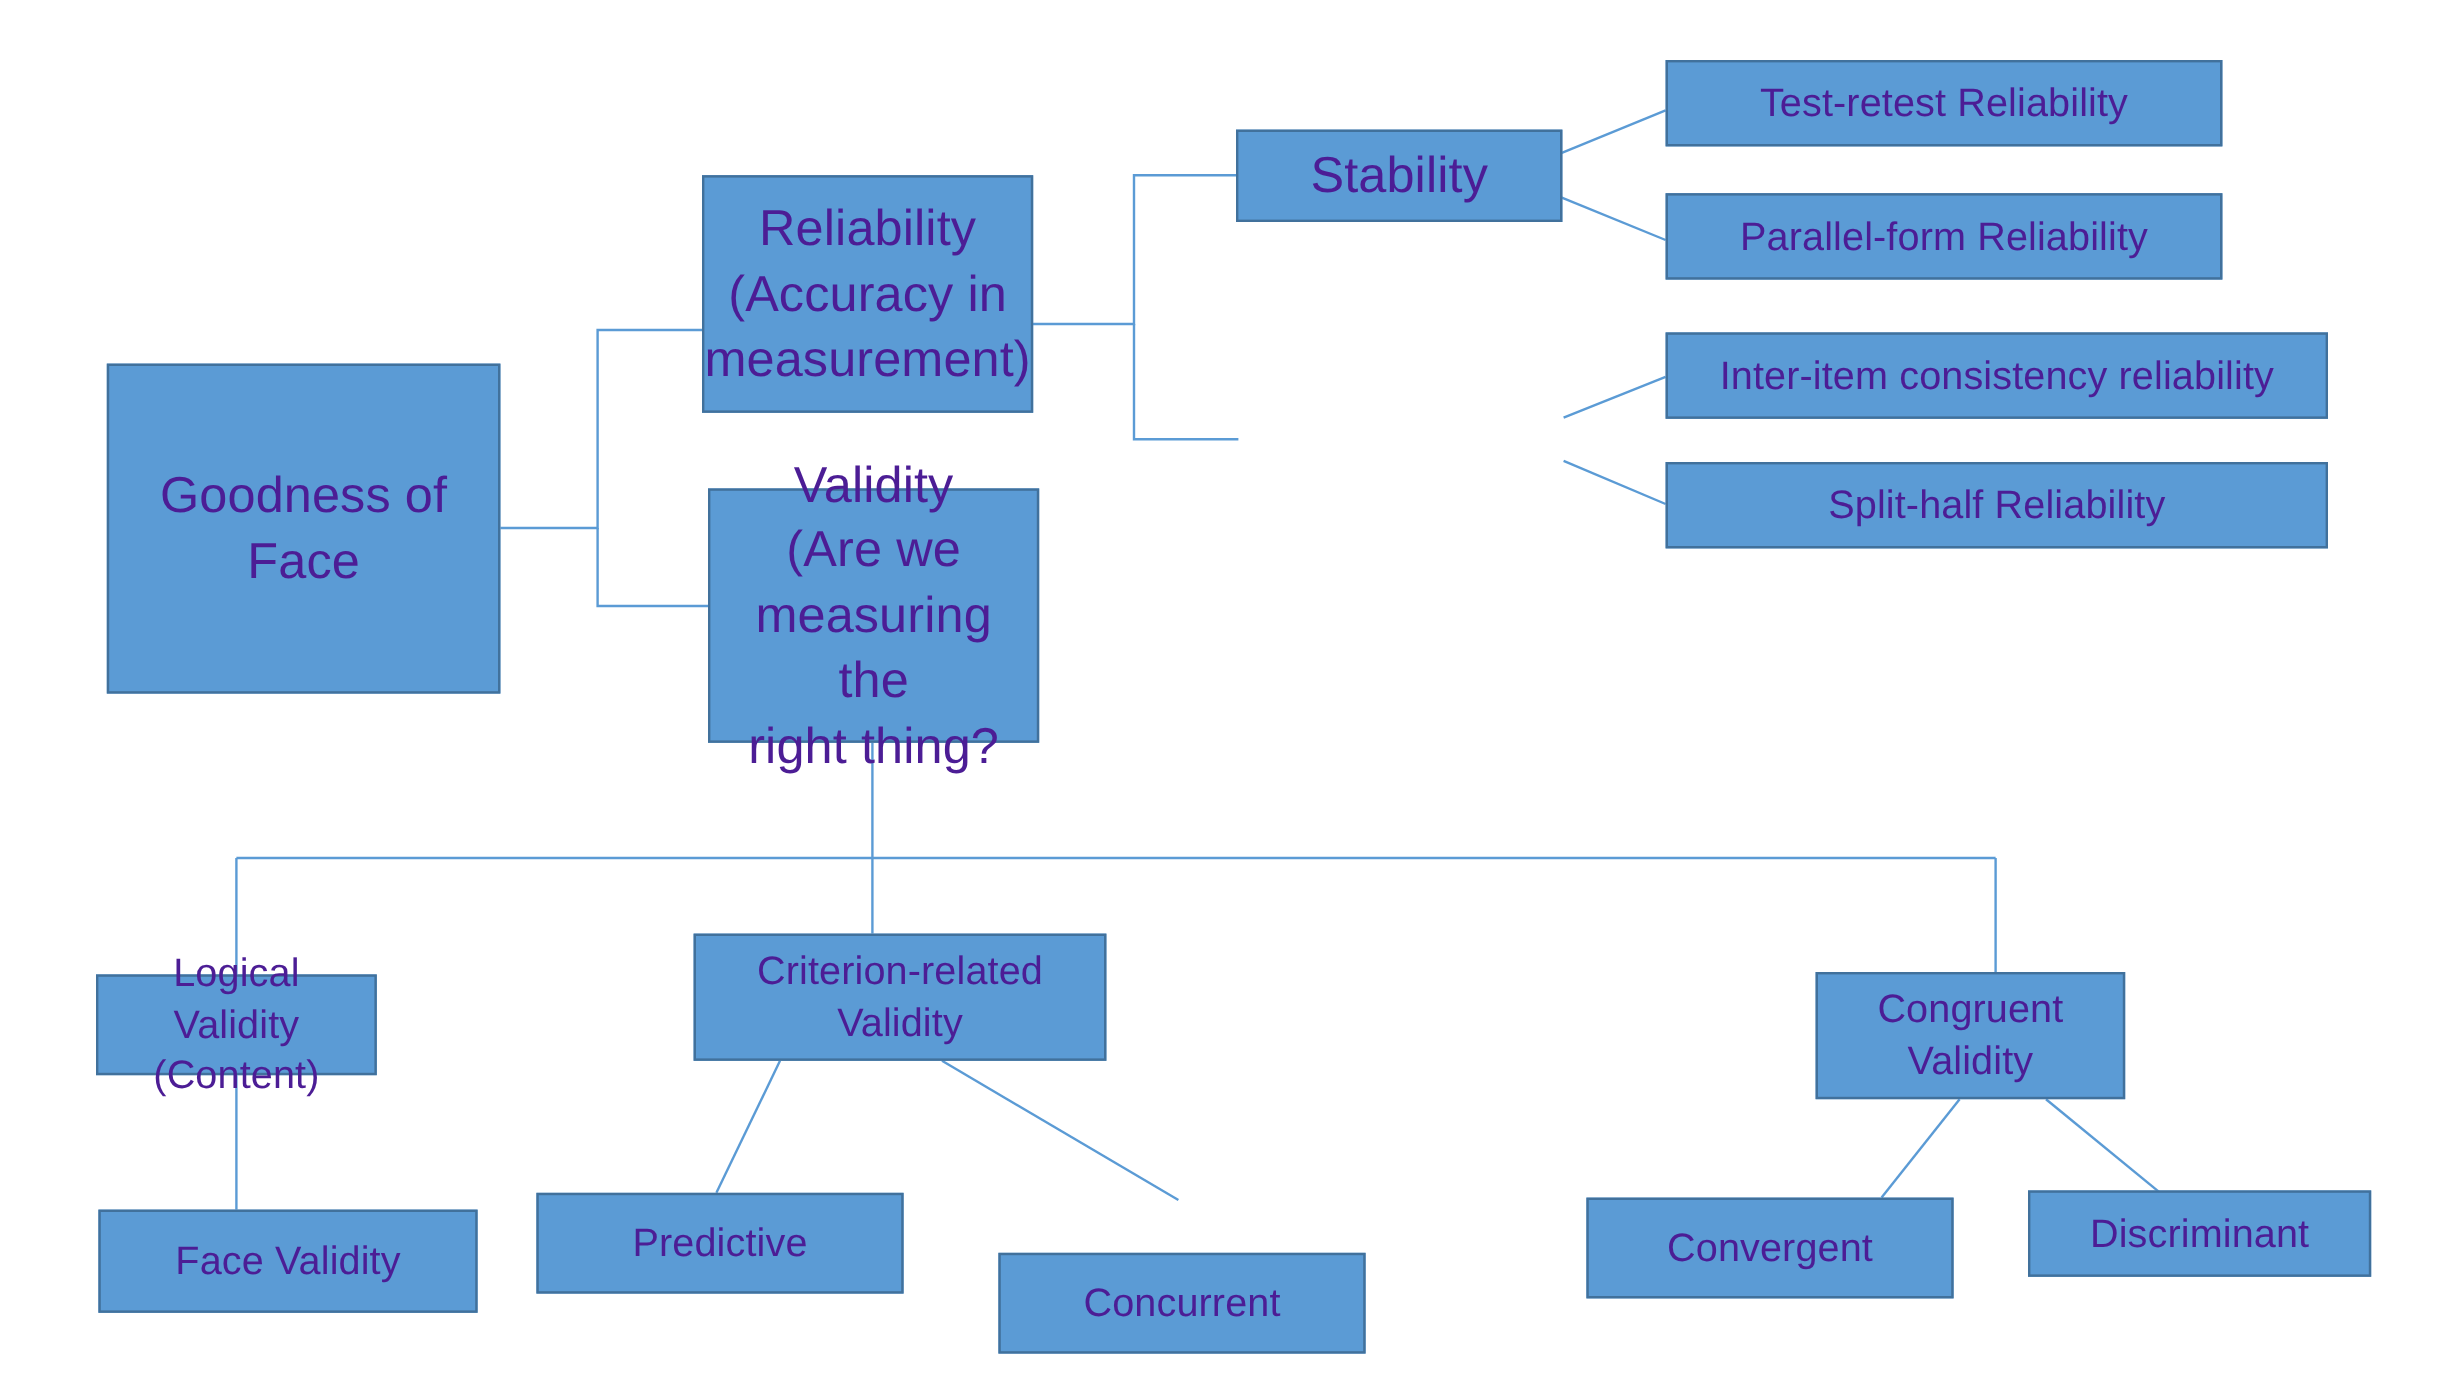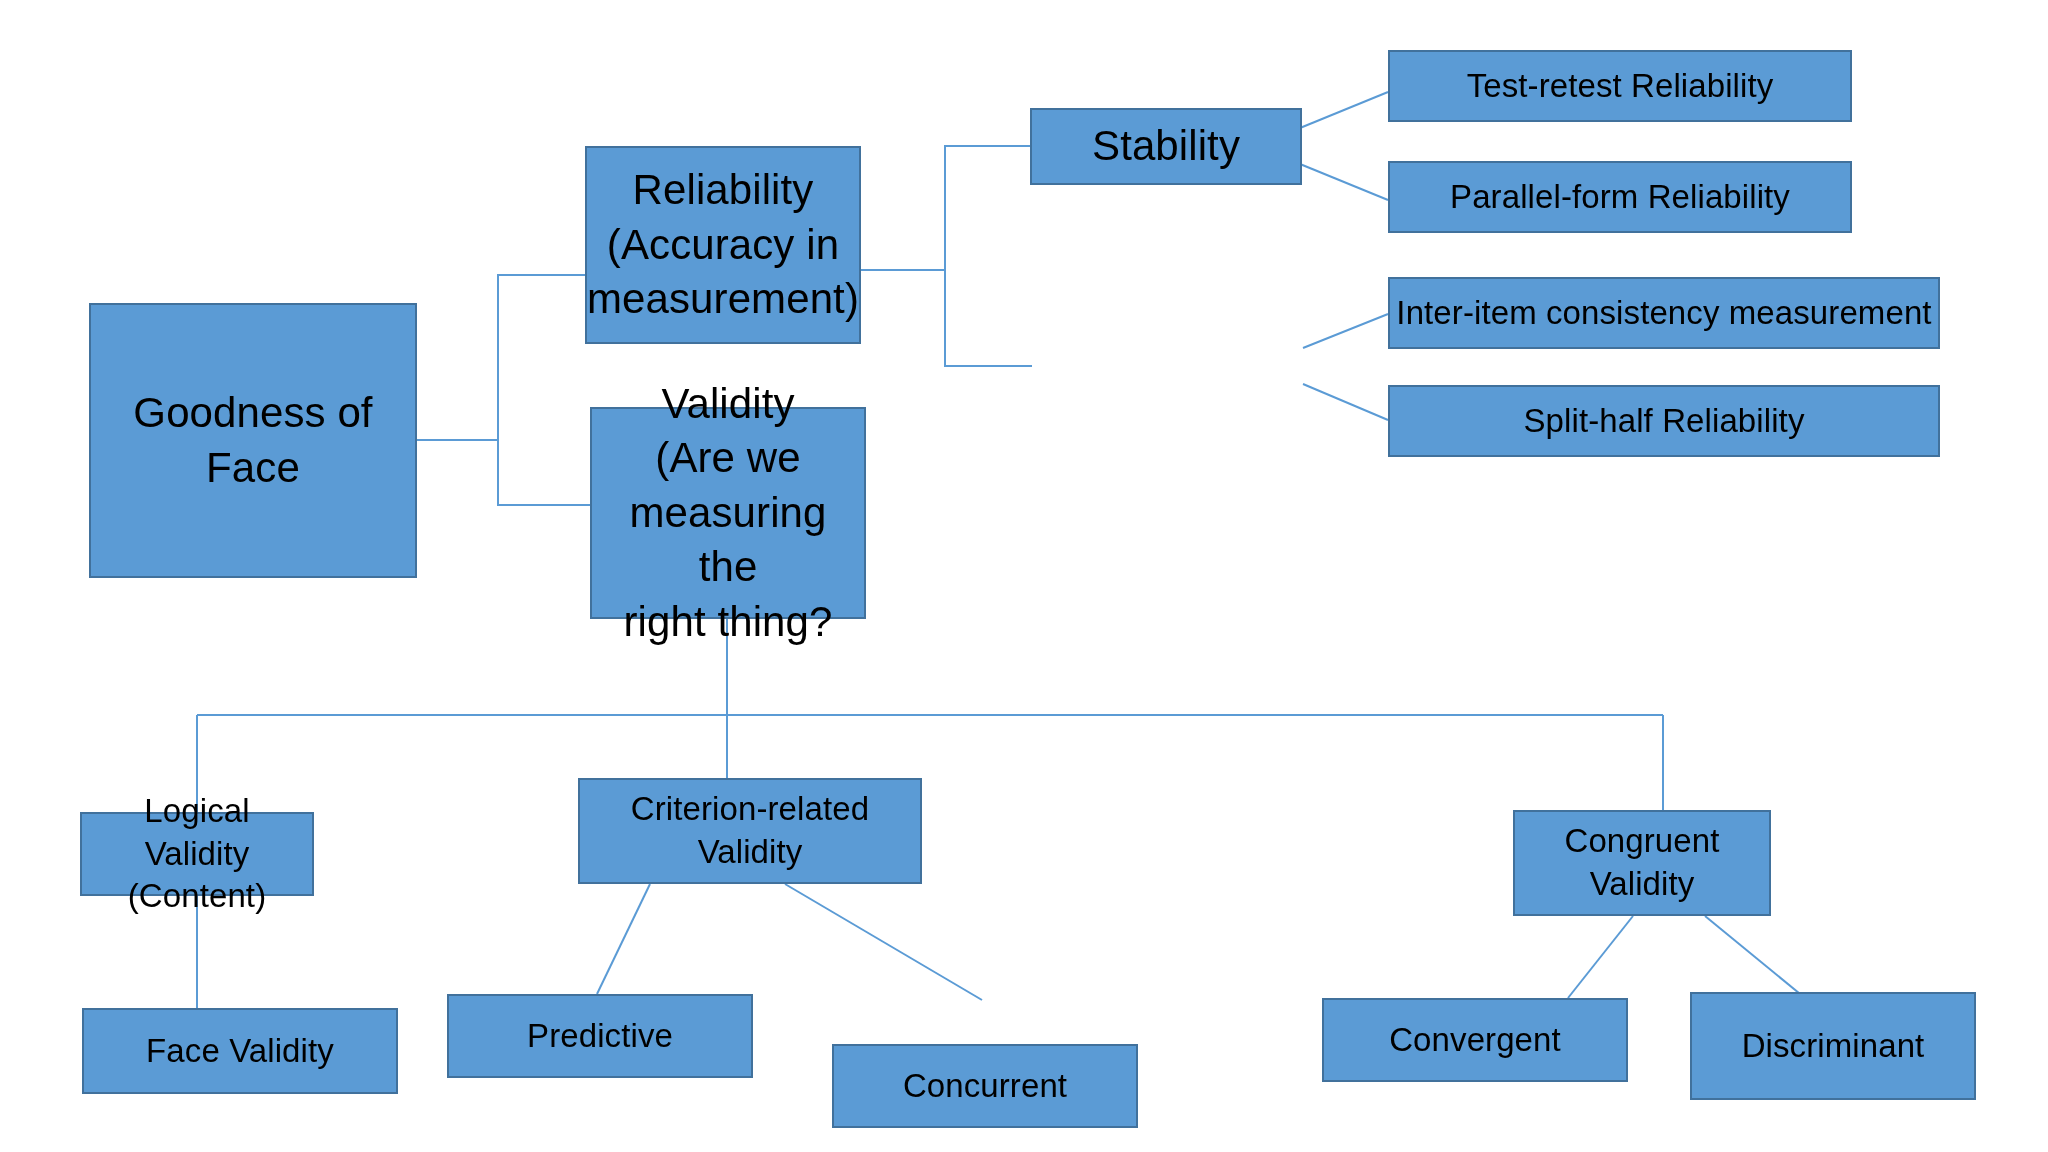--- a/index.html
+++ b/index.html
@@ -21,21 +21,21 @@
     top: 0;
     width: 2048px;
     height: 1152px;
     pointer-events: none;
   }
   .node {
     position: absolute;
     box-sizing: border-box;
     background: #5B9BD5;
     border: 2px solid #41719C;
-    color: #000000;
+    color: #4c1d95;
     display: flex;
     align-items: center;
     justify-content: center;
     text-align: center;
     line-height: 1.30;
     font-weight: 400;
     white-space: pre-line;
     letter-spacing: 0.1px;
     padding: 2px 6px;
   }
@@ -89,36 +89,36 @@
 measuring the
 right thing?</div>
 
   <div class="node f34" style="left:1030px; top:108px; width:272px; height:77px;">Stability</div>
 
 
   <div class="node f33" style="left:1388px; top:50px; width:464px; height:72px;">Test-retest Reliability</div>
 
   <div class="node f33" style="left:1388px; top:161px; width:464px; height:72px;">Parallel-form Reliability</div>
 
-  <div class="node f33" style="left:1388px; top:277px; width:552px; height:72px;">Inter-item consistency measurement</div>
+  <div class="node f33" style="left:1388px; top:277px; width:552px; height:72px;">Inter-item consistency reliability</div>
 
   <div class="node f33" style="left:1388px; top:385px; width:552px; height:72px;">Split-half Reliability</div>
 
   <div class="node f33" style="left:80px; top:812px; width:234px; height:84px;">Logical Validity
 (Content)</div>
 
   <div class="node f33" style="left:82px; top:1008px; width:316px; height:86px;">Face Validity</div>
 
   <div class="node f33" style="left:578px; top:778px; width:344px; height:106px;">Criterion-related
 Validity</div>
 
   <div class="node f33" style="left:447px; top:994px; width:306px; height:84px;">Predictive</div>
 
   <div class="node f33" style="left:832px; top:1000px; width:306px; height:84px;margin-top:44px;">Concurrent</div>
 
   <div class="node f33" style="left:1513px; top:810px; width:258px; height:106px;">Congruent
 Validity</div>
 
   <div class="node f33" style="left:1322px; top:998px; width:306px; height:84px;">Convergent</div>
 
-  <div class="node f33" style="left:1690px; top:992px; width:286px; height:108px;">Discriminant</div>
+  <div class="node f33" style="left:1690px; top:992px; width:286px; height:72px;">Discriminant</div>
 
 </div>
 
 </body></html>

